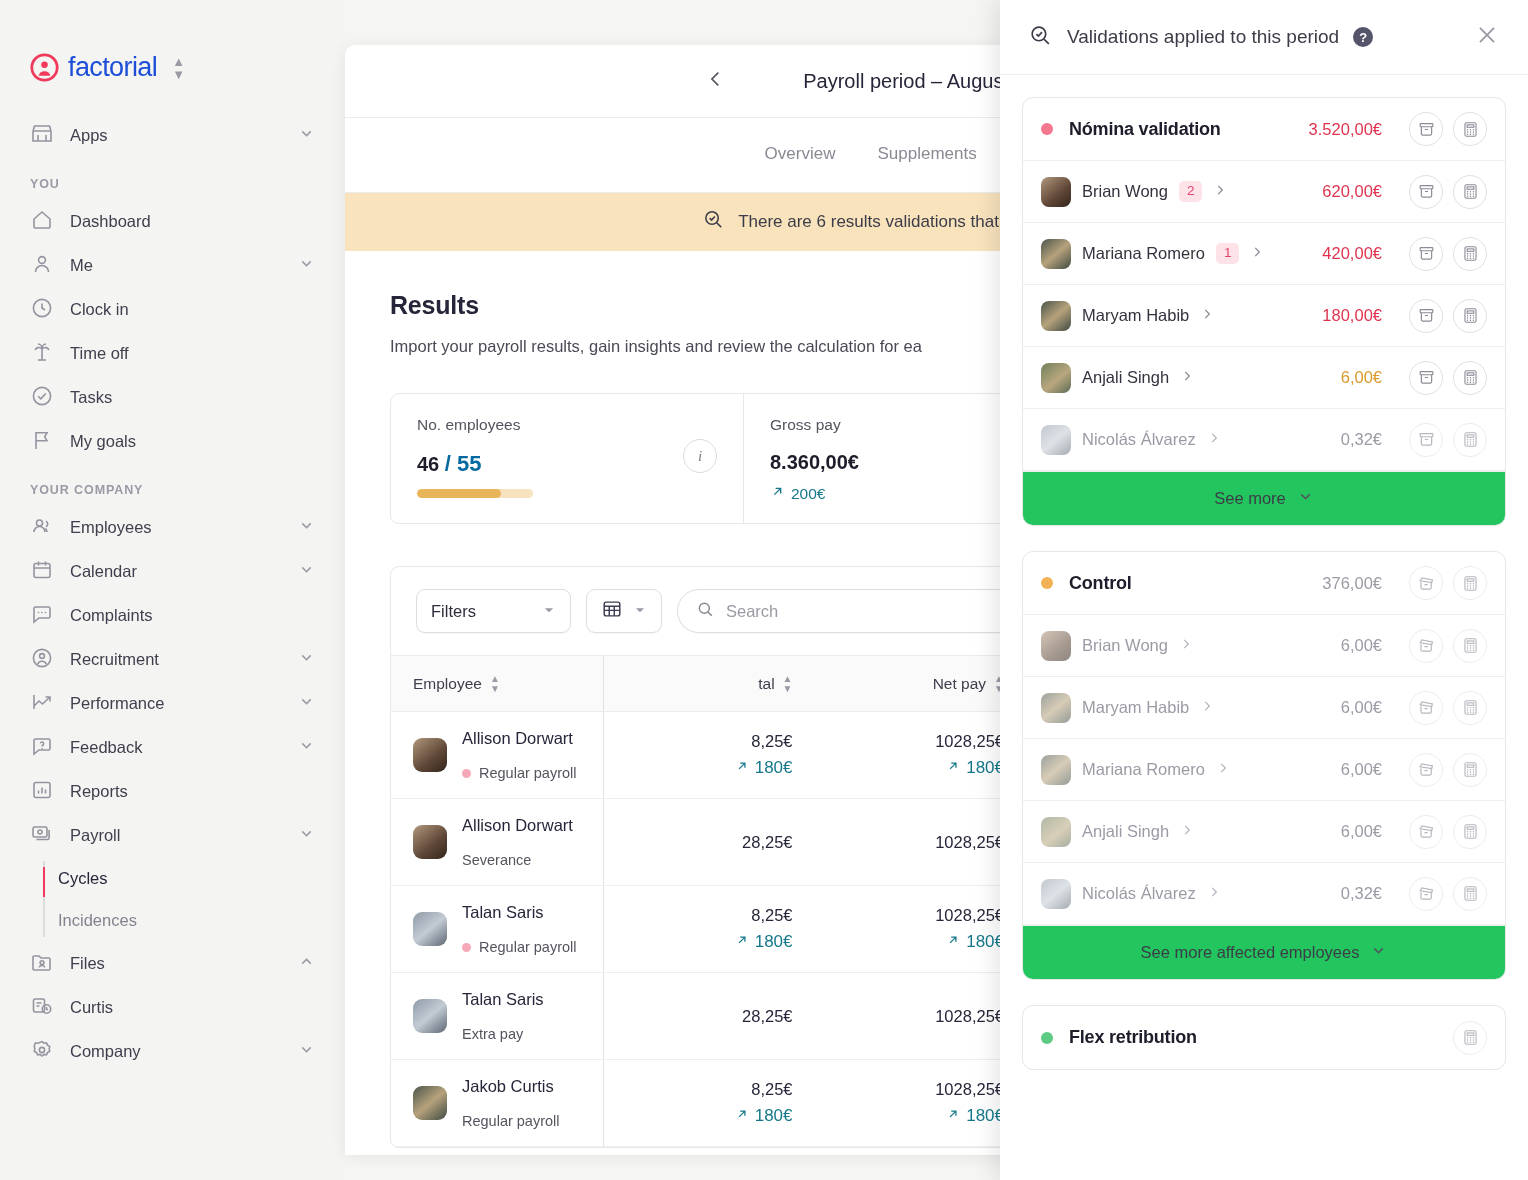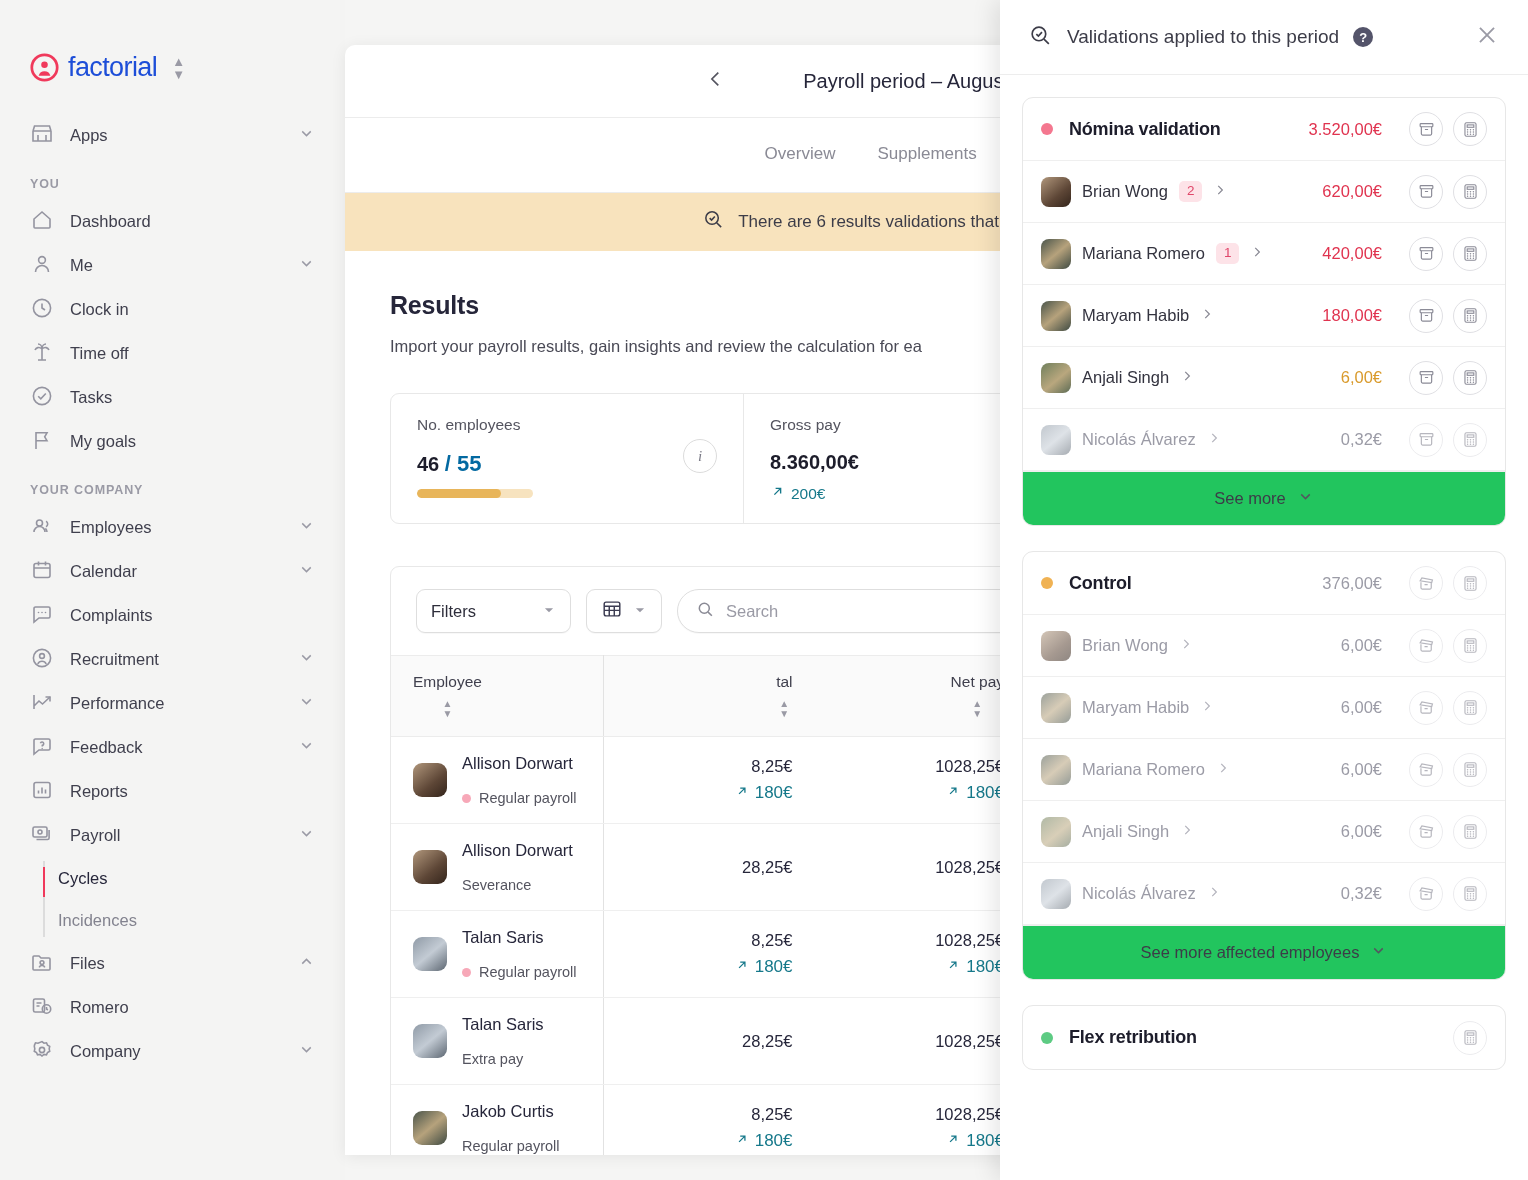--- a/index.html
+++ b/index.html
@@ -156,21 +156,21 @@
   .searchbox input::placeholder { color: #9a9aa5; }
 
   table { width: 100%; border-collapse: collapse; table-layout: fixed; }
   thead th {
     background: #fafafa; border-top: 1px solid #ececec;
     border-bottom: 1px solid #ececec;
     font-size: 15.5px; font-weight: normal; color: #3f3f4d;
     text-align: right; padding: 17px 22px; height: 56px;
   }
   thead th.emp { text-align: left; border-right: 1px solid #e2e2e2; width: 212px; }
-  .th-in { display: inline-flex; align-items: center; gap: 8px; flex-direction: column; }
+  .th-in { display: inline-flex; align-items: center; gap: 8px; }
   .sortico { color: #9a9aa5; font-size: 10px; line-height: 1; }
   tbody td {
     border-bottom: 1px solid #efefef; padding: 17px 22px;
     text-align: right; vertical-align: middle; height: 79px;
   }
   tbody td.emp { text-align: left; border-right: 1px solid #e2e2e2; }
   .emp-cell { display: flex; align-items: center; gap: 15px; }
   .avatar {
     width: 34px; height: 34px; border-radius: 9px; flex: none;
     background-size: cover; background-position: center;
@@ -478,21 +478,21 @@
       </div>
       <div class="nav-row">
         <span class="nav-ico">
           <svg viewBox="0 0 24 24" width="24" height="24" fill="none" stroke="currentColor" stroke-width="1.6">
               <rect x="3.5" y="5" width="11" height="13" rx="1.6"></rect>
               <path d="M6.5 9h5M6.5 12h3"></path>
               <circle cx="16.5" cy="15" r="4.2"></circle>
               <path d="M16.5 13v2l1.4 1"></path>
             </svg>
         </span>
-        <span class="nav-label">Romero</span>
+        <span class="nav-label">Curtis</span>
       </div>
       <div class="nav-row">
         <span class="nav-ico">
           <svg viewBox="0 0 24 24" width="24" height="24" fill="none" stroke="currentColor" stroke-width="1.6">
               <path d="M12 3.6l2 1.6 2.5-.4 1 2.3 2.2 1.2-.5 2.5.5 2.5-2.2 1.2-1 2.3-2.5-.4-2 1.6-2-1.6-2.5.4-1-2.3-2.2-1.2.5-2.5-.5-2.5L4.5 7.1l1-2.3L8 5.2z"></path>
               <circle cx="12" cy="12" r="2.6"></circle>
             </svg>
         </span>
         <span class="nav-label">Company</span>
         <span class="nav-caret">

